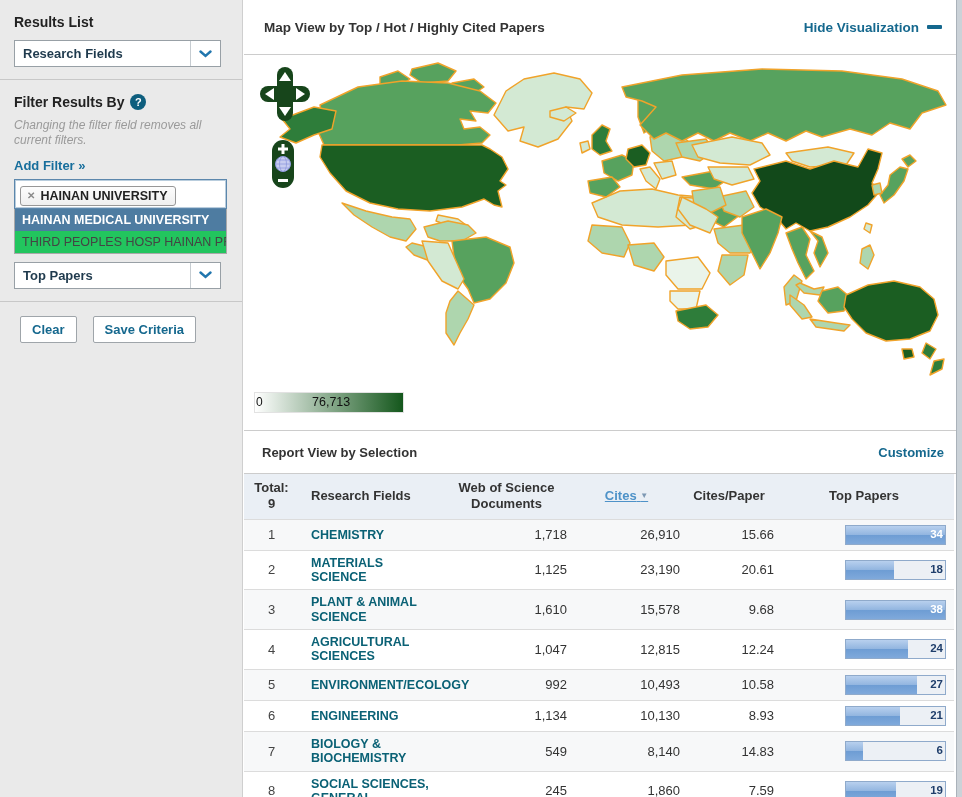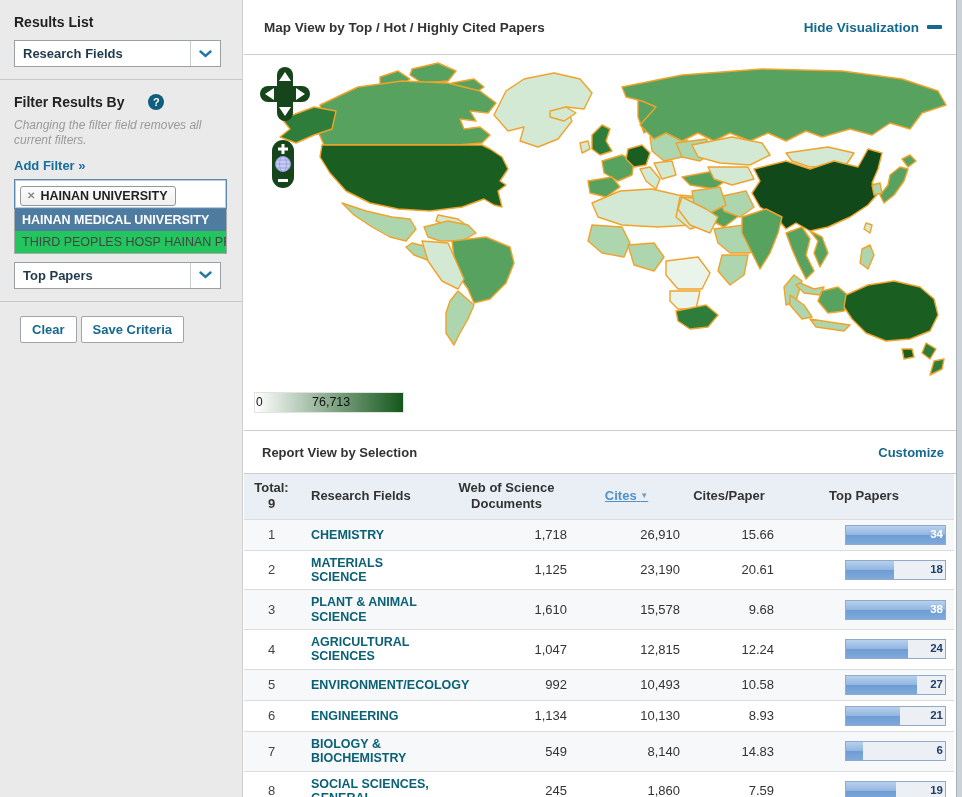--- a/index.html
+++ b/index.html
@@ -12,41 +12,41 @@
              background:#EAEAEA; border-right:1px solid #CFCFCF; }
   .sb-section { padding:14px 32px 12px 14px; }
   .sb-divider { height:0; border-top:1px solid #C8C8C8; }
   .sb-title { font-size:14px; font-weight:bold; color:#222; margin-bottom:10px; }
   .selectbox { display:flex; align-items:stretch; width:207px; height:27px;
                background:#fff; border:1px solid #98A0A6; }
   .selectbox .sel-text { flex:1; font-size:13px; font-weight:bold; color:#1F3A4D;
                padding:5px 8px; white-space:nowrap; overflow:hidden; }
   .selectbox .sel-caret { width:30px; display:flex; align-items:center; justify-content:center;
                border-left:1px solid #C6CCD1; }
-  .filter-head { display:flex; align-items:center; gap:24px; margin-bottom:8px; }
+  .filter-head { display:flex; align-items:center; gap:6px; margin-bottom:8px; }
   .filter-title { font-size:14px; font-weight:bold; color:#222; }
   .help-badge { width:16px; height:16px; border-radius:50%; background:#0E5E7E; color:#fff;
                 font-size:11px; font-weight:bold; text-align:center; line-height:16px; }
   .filter-note { font-size:12px; font-style:italic; color:#9A9A9A; line-height:1.25;
                  margin-bottom:8px; width:210px; }
   .add-filter { font-size:13px; font-weight:bold; color:#176E9C; text-decoration:none;
                 display:inline-block; margin-bottom:6px; }
   .filter-box { width:213px; background:#fff; border:1px solid #5C87AC;
                 box-shadow:0 0 0 1px #B9CDDD inset; padding:5px 5px 2px 5px; }
   .filter-tag { display:inline-flex; align-items:center; gap:5px; border:1px solid #979797;
                 border-radius:3px; background:linear-gradient(#FDFDFD,#EFEFEF);
                 padding:2px 8px 2px 6px; font-size:12.5px; font-weight:bold; color:#222; }
   .tag-x { color:#8a8a8a; font-size:10px; font-weight:bold; }
   .filter-query { font-size:13px; color:#555; padding:7px 2px 5px 2px; }
   .suggest-list { width:213px; background:#22c55e; border:1px solid #A9A9A9; border-top:none; }
   .suggest-item { font-size:12.5px; color:#444; padding:4px 7px; white-space:nowrap;
                   overflow:hidden; }
   .suggest-item.selected { background:#4E7CA1; color:#fff; font-weight:bold; }
   .metric-select { margin-top:8px; }
-  .btn-row { display:flex; gap:4px; padding:14px 14px 0 20px;border-radius:9px; }
+  .btn-row { display:flex; gap:16px; padding:14px 14px 0 20px;border-radius:9px; }
   .btn { background:#fff; border:1px solid #9FA5AA; border-radius:2px; padding:5px 11px;
          font-size:13px; font-weight:bold; color:#15688E; cursor:pointer;
          font-family:"Liberation Sans",sans-serif; }
 
   
   .main { position:absolute; left:244px; top:0; width:718px; height:797px; background:#fff; }
   .edge-strip { position:absolute; right:0; top:0; width:6px; height:797px;
                 background:#CBD2D8; border-left:1px solid #AAB2BA; }
 
   .viz-header { height:55px; border-bottom:1px solid #CCC; display:flex; align-items:center;

